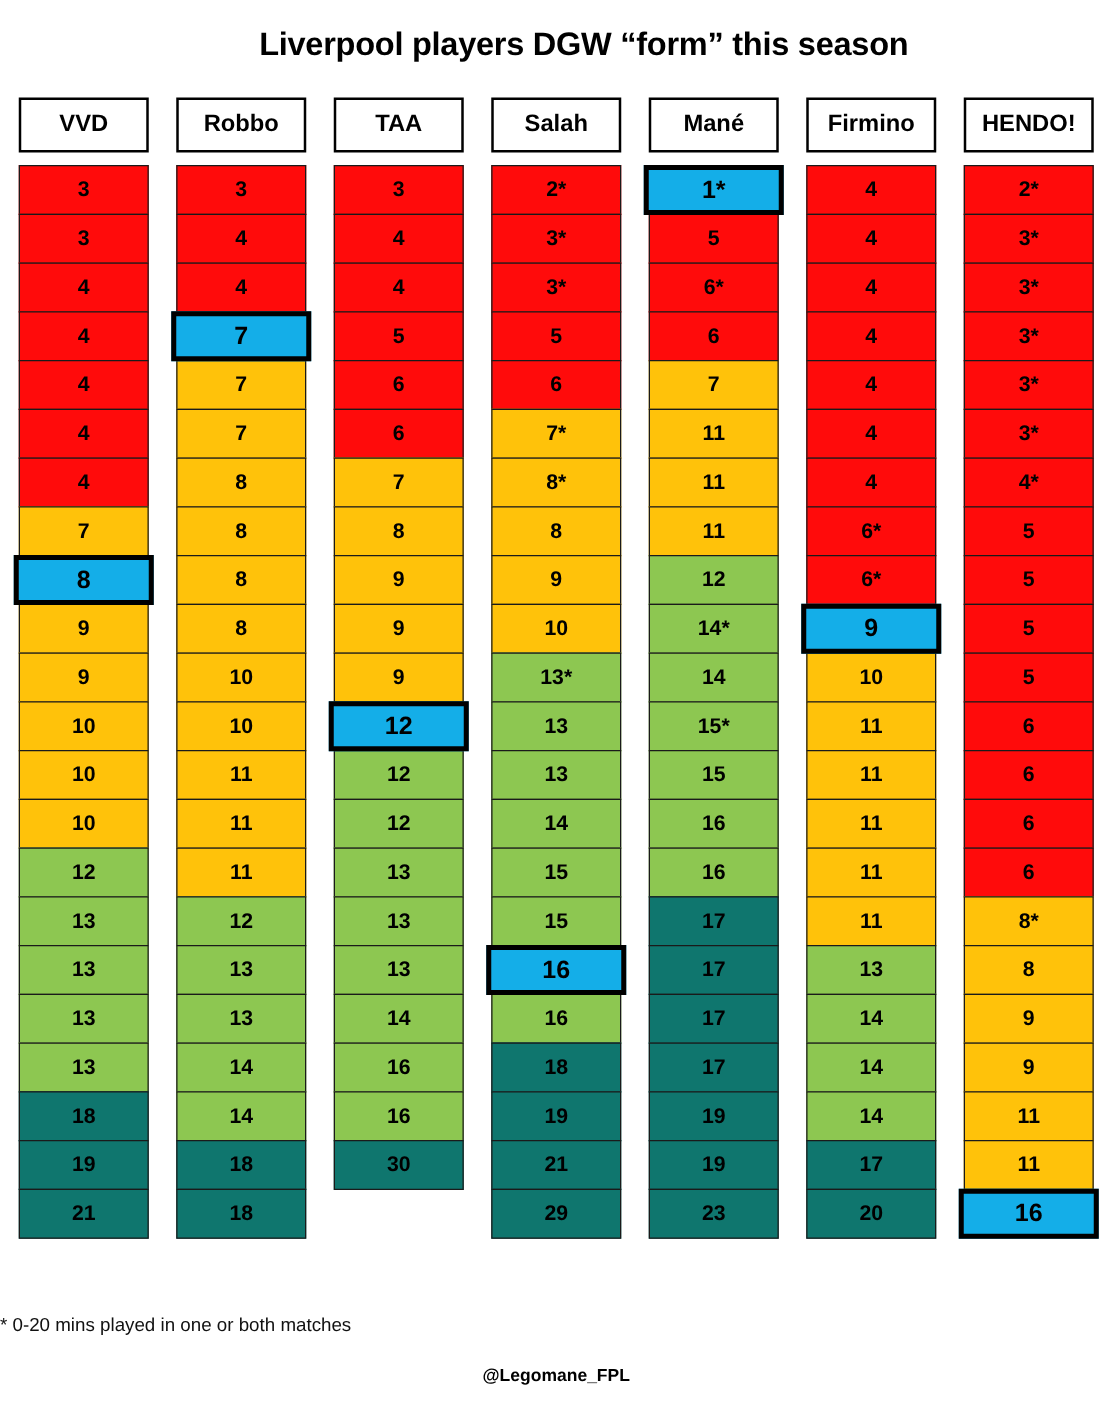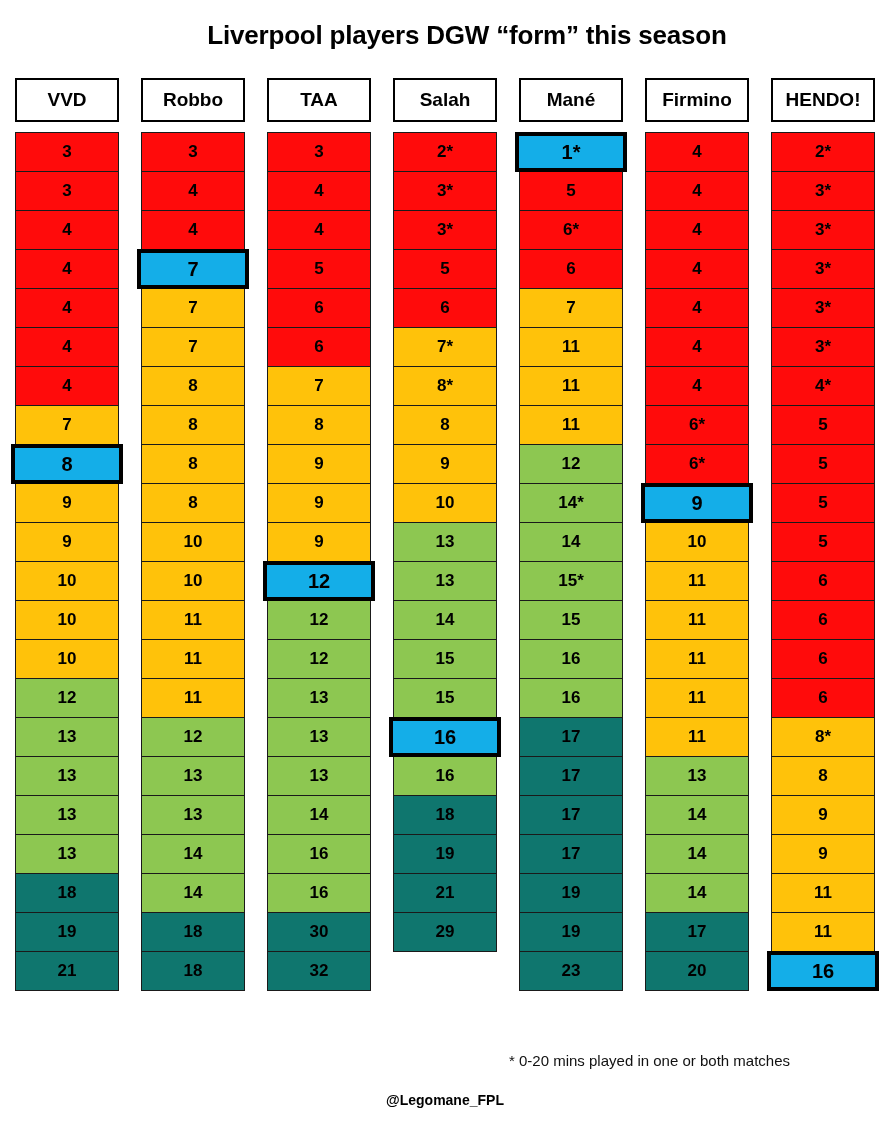--- a/index.html
+++ b/index.html
@@ -96,21 +96,21 @@
     margin-left: -4px;
     margin-right: -4px;
     width: calc(100% + 8px);
   }
 
   #footnote {
     position: absolute;
     top: 1052px;
     left: 0;
     width: 790px;
-    text-align: right;
+    text-align: left;
     font-size: 15px;
     color: #111;
   }
 
   #handle {
     position: absolute;
     top: 1092px;
     left: 0;
     width: 890px;
     text-align: center;
@@ -197,36 +197,36 @@
           <div class="cell highlight">12</div>
           <div class="cell lgreen">12</div>
           <div class="cell lgreen">12</div>
           <div class="cell lgreen">13</div>
           <div class="cell lgreen">13</div>
           <div class="cell lgreen">13</div>
           <div class="cell lgreen">14</div>
           <div class="cell lgreen">16</div>
           <div class="cell lgreen">16</div>
           <div class="cell dgreen">30</div>
-          <div class="cell dgreen">32</div>
         </div>
       </div>
       <div class="player-col">
         <div class="col-header">Salah</div>
         <div class="cells">
           <div class="cell red">2*</div>
           <div class="cell red">3*</div>
           <div class="cell red">3*</div>
           <div class="cell red">5</div>
           <div class="cell red">6</div>
           <div class="cell amber">7*</div>
           <div class="cell amber">8*</div>
           <div class="cell amber">8</div>
           <div class="cell amber">9</div>
           <div class="cell amber">10</div>
+          <div class="cell lgreen">13*</div>
           <div class="cell lgreen">13</div>
           <div class="cell lgreen">13</div>
           <div class="cell lgreen">14</div>
           <div class="cell lgreen">15</div>
           <div class="cell lgreen">15</div>
           <div class="cell highlight">16</div>
           <div class="cell lgreen">16</div>
           <div class="cell dgreen">18</div>
           <div class="cell dgreen">19</div>
           <div class="cell dgreen">21</div>

